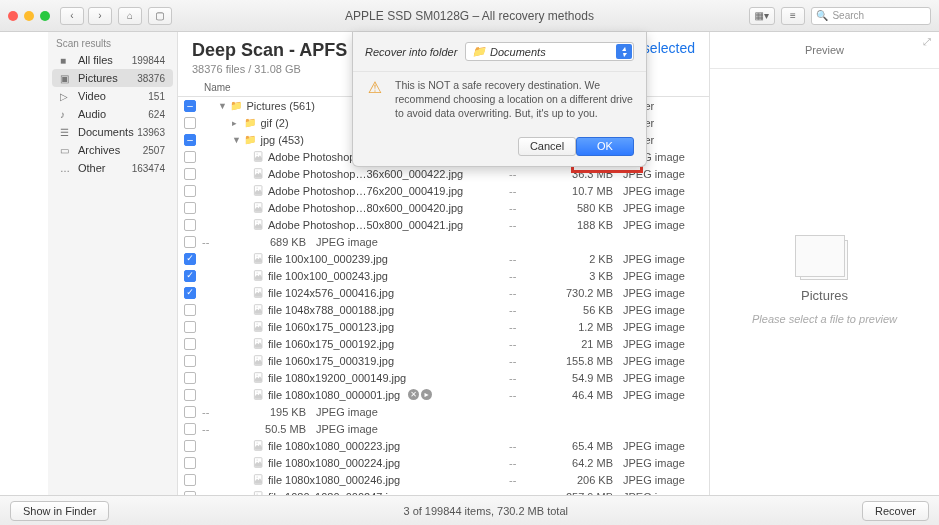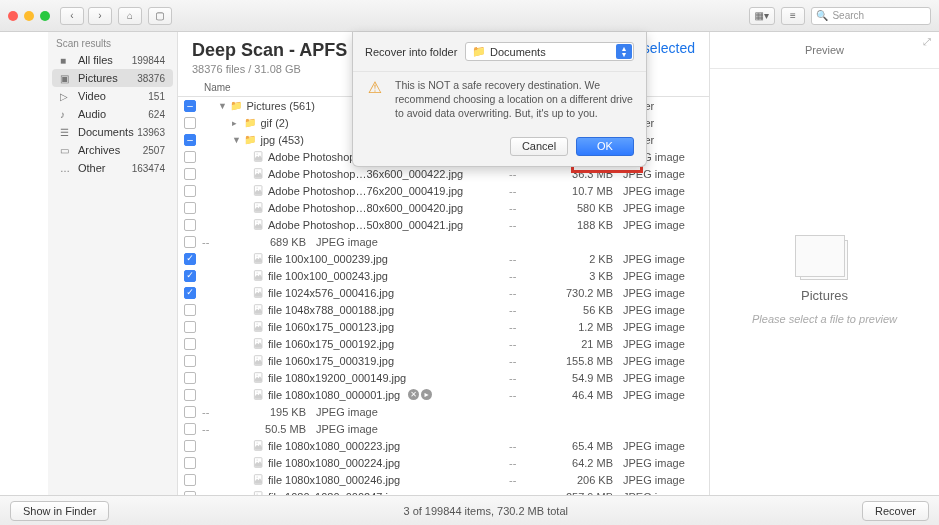--- a/index.html
+++ b/index.html
@@ -292,20 +292,21 @@
     border-radius:0 0 6px 6px;
     box-shadow:0 4px 12px rgba(0,0,0,.2);
     z-index:50;
     font-size:11px;
   }
   .dlg-row1 {
     display:flex;
     align-items:center;
     padding:10px 12px;
     gap:8px;
+    font-style:italic;
   }
   .popup-btn {
     flex:1;
     height:19px;
     background:#fff;
     border:1px solid #c5c5c5;
     border-radius:3px;
     display:flex;
     align-items:center;
     padding:0 6px;
@@ -340,21 +341,20 @@
     min-width:20px;
     display:flex;
     align-items:center;
     justify-content:center;
     font-size:16px;
     color:#e8a33d;
   }
   .dlg-buttons {
     display:flex;
     justify-content:flex-end;
-    gap:8px;
     padding:6px 12px 10px;
   }
   .dlg-btn {
     height:19px;
     min-width:58px;
     border-radius:3px;
     border:1px solid #c5c5c5;
     background:linear-gradient(#fff,#f0f0f0);
     font-size:11px;
     display:flex;
@@ -382,20 +382,21 @@
     <div class="dot yellow"></div>
     <div class="dot green"></div>
   </div>
   <div class="tb-group">
     <div class="tb-btn">‹</div>
     <div class="tb-btn">›</div>
   </div>
   <div class="tb-btn" style="margin-left:6px">⌂</div>
   <div class="tb-btn" style="margin-left:6px">▢</div>
 
+  <div class="title-center">APPLE SSD SM0128G – All recovery methods</div>
 
   <div class="tb-right">
     <div class="tb-btn">▦▾</div>
     <div class="tb-btn">≡</div>
     <div class="search-box">
       <span>🔍</span>
       <span>Search</span>
     </div>
   </div>
 </div>

